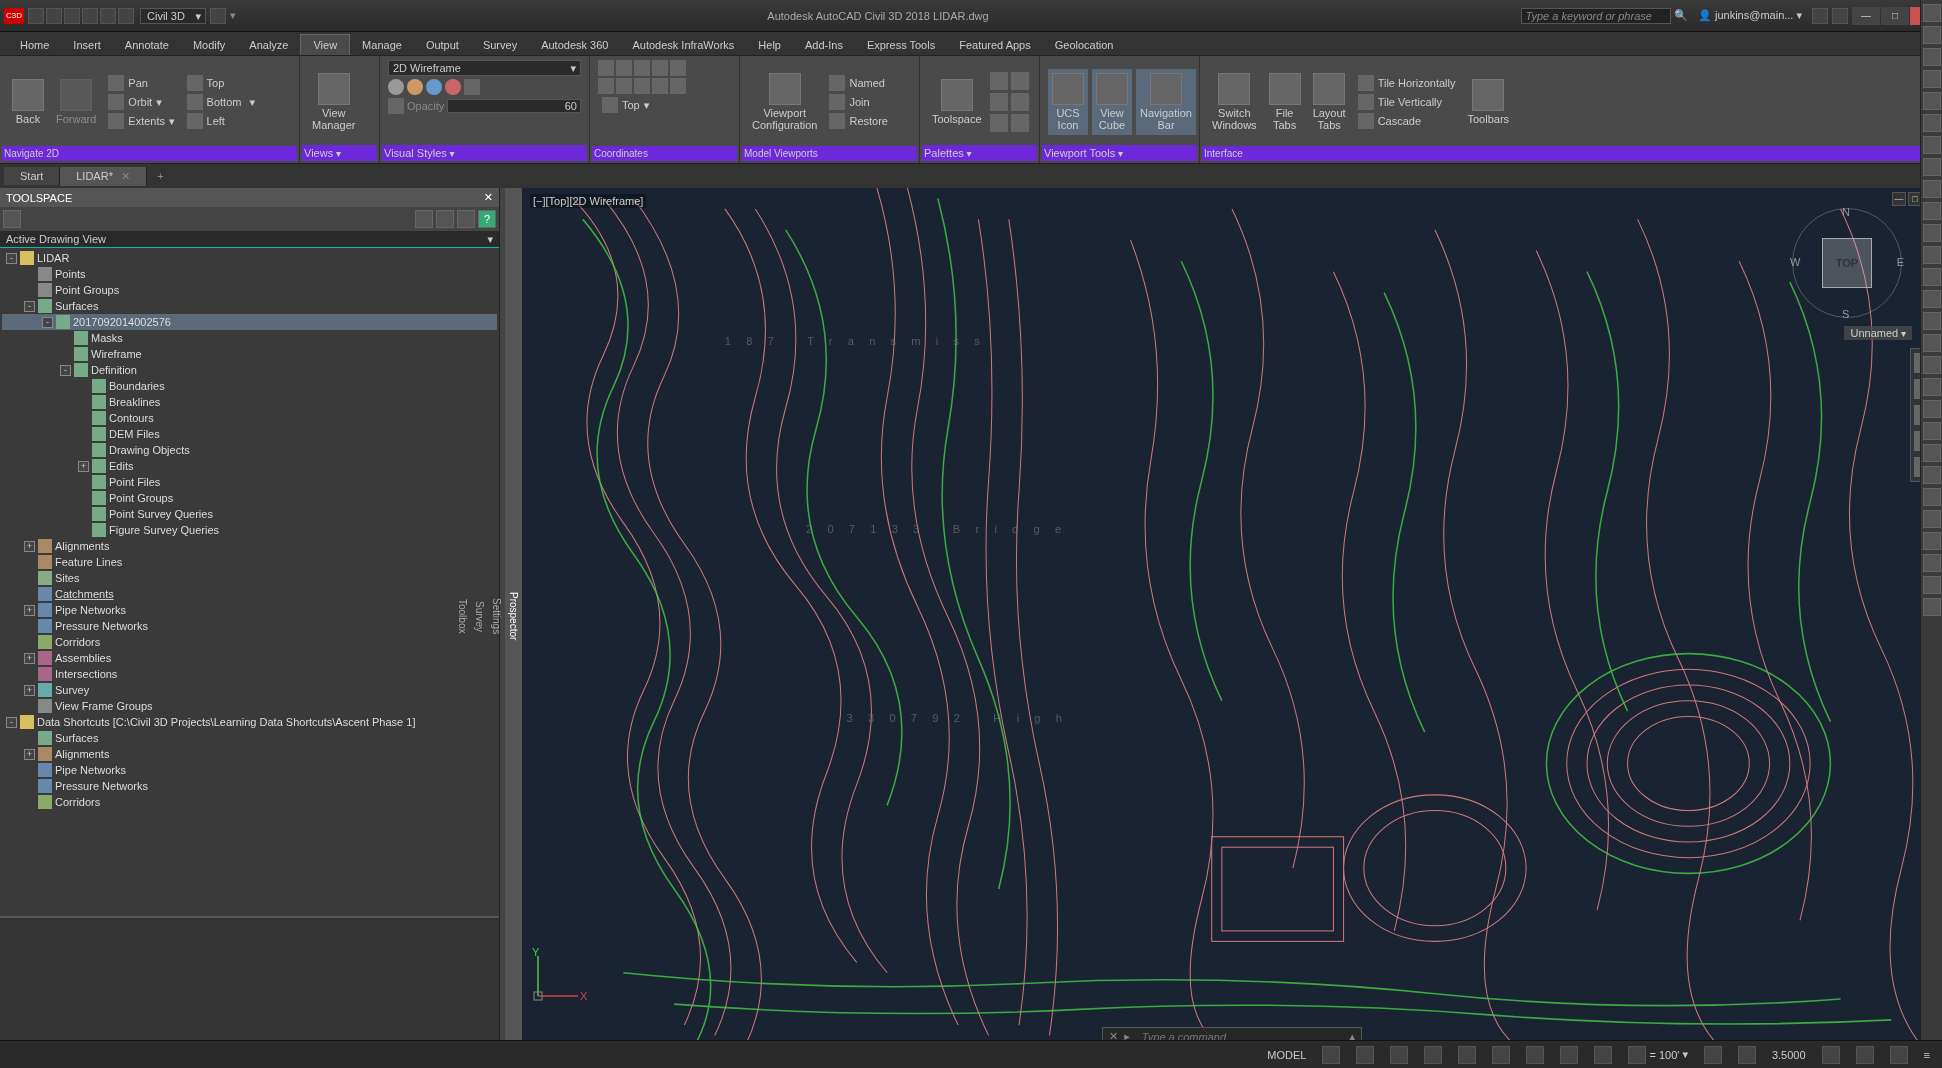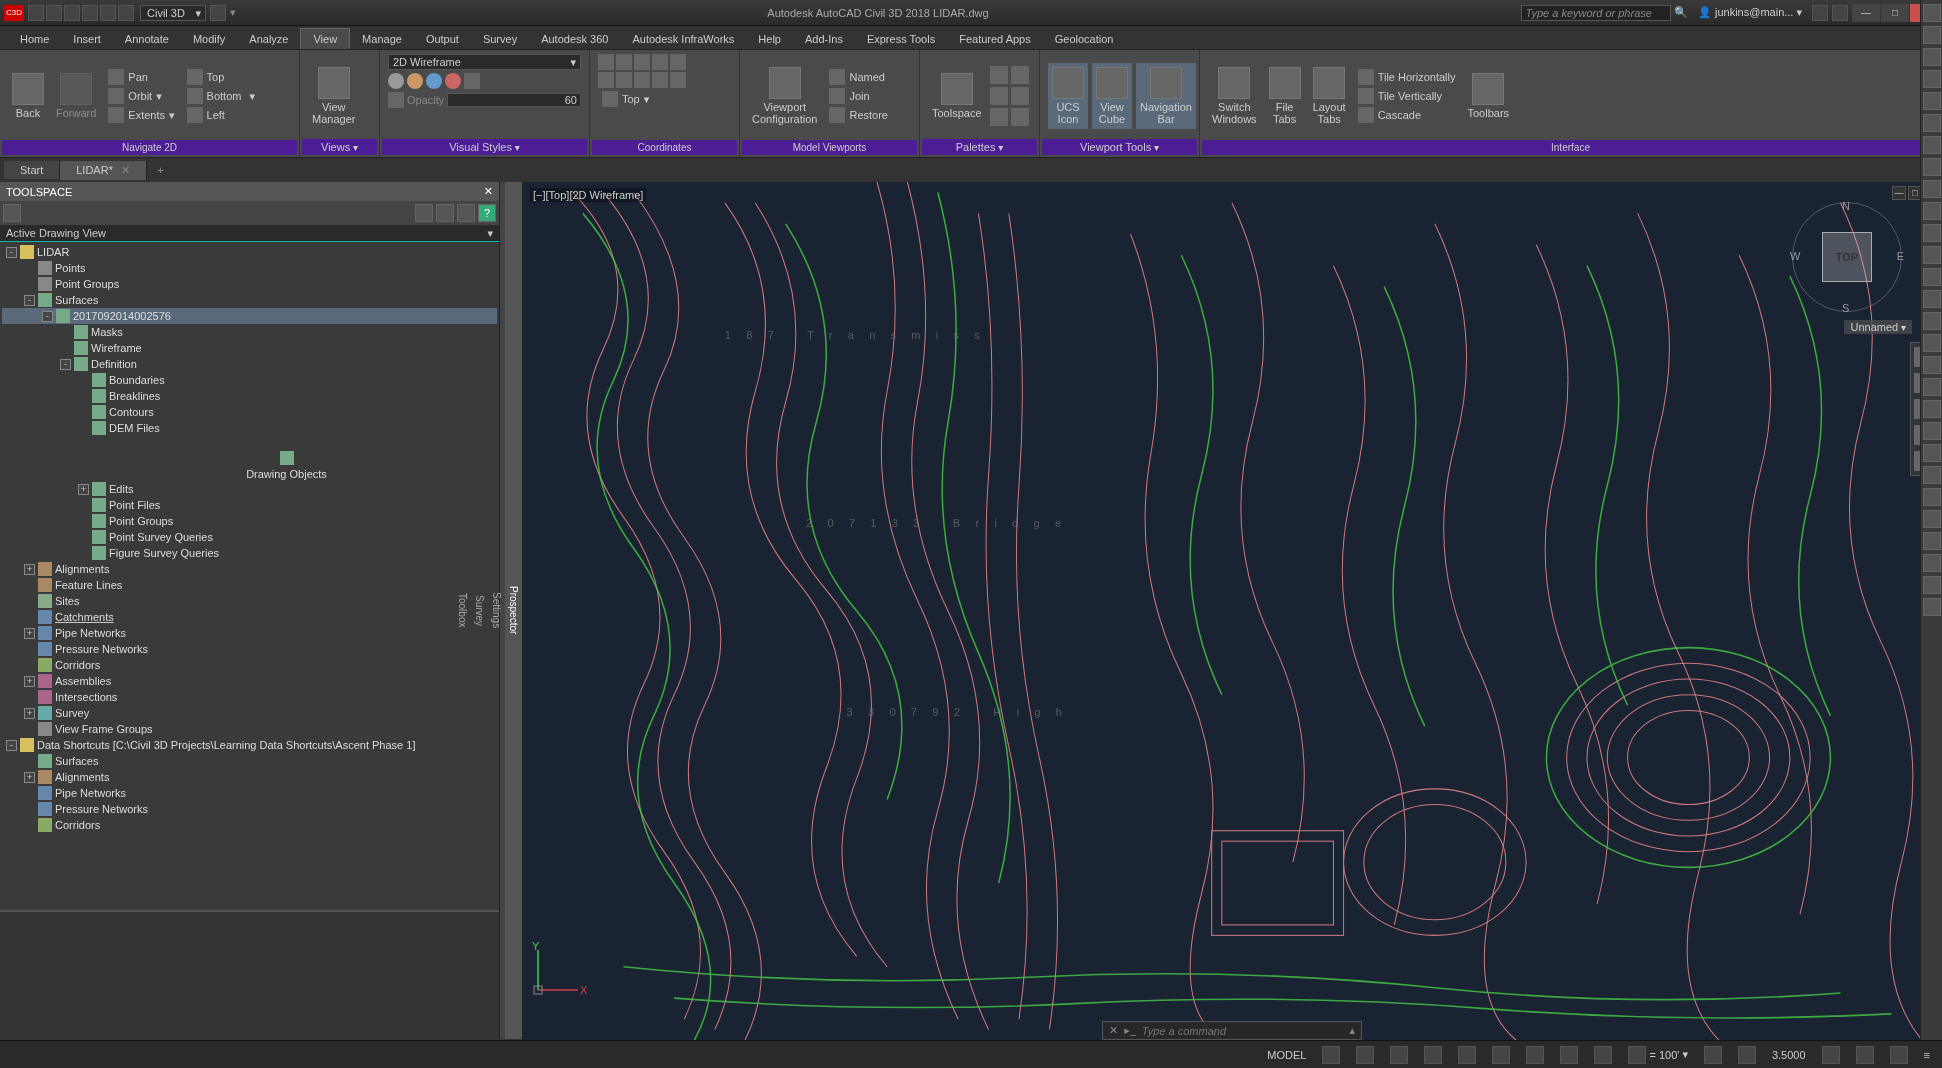--- a/index.html
+++ b/index.html
@@ -1,36 +1,36 @@
 <!DOCTYPE html>
 <html><head>
 <meta charset="utf-8">
 <style>
 *{margin:0;padding:0;box-sizing:border-box;font-family:"Segoe UI",Arial,sans-serif;font-size:11px;user-select:none}
 body{background:#333;color:#ccc;width:1942px;height:1068px;overflow:hidden;position:relative}
-.titlebar{height:26px;background:linear-gradient(#3a3a3a,#2a2a2a);display:flex;align-items:center;padding:0 4px;border-bottom:1px solid #111}
+.titlebar{height:32px;background:linear-gradient(#3a3a3a,#2a2a2a);display:flex;align-items:center;padding:0 4px;border-bottom:1px solid #111}
 .app-logo{width:20px;height:16px;background:#c00;margin-right:4px;font-size:8px;display:flex;align-items:center;justify-content:center;color:#fff}
 .qat{display:flex;gap:2px;align-items:center}
 .qat-btn{width:16px;height:16px;background:#444;border:1px solid #555}
 .titlebar-dropdown{background:#2a2a2a;border:1px solid #555;padding:1px 20px 1px 6px;color:#ccc;position:relative}
 .titlebar-dropdown::after{content:"▾";position:absolute;right:4px}
 .title-center{flex:1;text-align:center;color:#aaa}
 .title-right{display:flex;gap:4px;align-items:center}
 .search-box{background:#222;border:1px solid #555;padding:1px 4px;width:150px;color:#888;font-style:italic}
 .signin{color:#ccc;padding:0 6px}
 .win-btns{display:flex;gap:1px}
 .win-btn{width:28px;height:18px;background:#444;display:flex;align-items:center;justify-content:center;font-size:10px}
 .win-close{background:#c8504f}
 .ribbon-tabs{height:24px;background:#333;display:flex;align-items:flex-end;padding-left:8px;border-bottom:1px solid #222}
 .rtab{padding:4px 12px;color:#ccc;cursor:pointer}
 .rtab.active{background:#4a4a4a;border-top:1px solid #666;border-left:1px solid #666;border-right:1px solid #666}
 .ribbon{height:108px;background:#4a4a4a;display:flex;border-bottom:1px solid #222}
 .rpanel{border-right:1px solid #333;display:flex;flex-direction:column;padding:2px}
 .rpanel-body{flex:1;display:flex;align-items:center;gap:4px;padding:2px 6px}
-.rpanel-title{text-align:center;font-size:10px;color:#ccc;padding:2px;background:#4c1d95}
+.rpanel-title{text-align:left;font-size:10px;color:#ccc;padding:2px;background:#6d28d9}
 .rbtn-lg{display:flex;flex-direction:column;align-items:center;gap:2px;padding:4px;cursor:pointer}
 .rbtn-lg .ico{width:32px;height:32px;background:#666;border:1px solid #777}
 .rbtn-sm{display:flex;align-items:center;gap:4px;padding:1px 4px;cursor:pointer;white-space:nowrap}
 .rbtn-sm .ico{width:16px;height:16px;background:#666}
 .rcol{display:flex;flex-direction:column;gap:1px}
 .rcombo{background:#2a2a2a;border:1px solid #555;padding:1px 18px 1px 4px;position:relative;min-width:100px}
 .rcombo::after{content:"▾";position:absolute;right:4px}
 .filetabs{height:24px;background:#333;display:flex;align-items:center;padding-left:4px;gap:0}
 .ftab{padding:3px 16px;background:#444;border-right:1px solid #222;color:#ccc;position:relative}
 .ftab.active{background:#555}
@@ -393,21 +393,21 @@
           <div class="tree-row" style="padding-left: 76px;">
             <span class="exp empty"></span>
             <span class="tico" style="background: rgb(119, 170, 136);"></span>
             <span class="txt">Contours</span>
           </div>
           <div class="tree-row" style="padding-left: 76px;">
             <span class="exp empty"></span>
             <span class="tico" style="background: rgb(119, 170, 136);"></span>
             <span class="txt">DEM Files</span>
           </div>
-          <div class="tree-row" style="padding-left: 76px; flex-direction: column;">
+          <div class="tree-row" style="padding-left: 76px;">
             <span class="exp empty"></span>
             <span class="tico" style="background: rgb(119, 170, 136);"></span>
             <span class="txt">Drawing Objects</span>
           </div>
           <div class="tree-row" style="padding-left: 76px;">
             <span class="exp">+</span>
             <span class="tico" style="background: rgb(119, 170, 136);"></span>
             <span class="txt">Edits</span>
           </div>
           <div class="tree-row" style="padding-left: 76px;">

